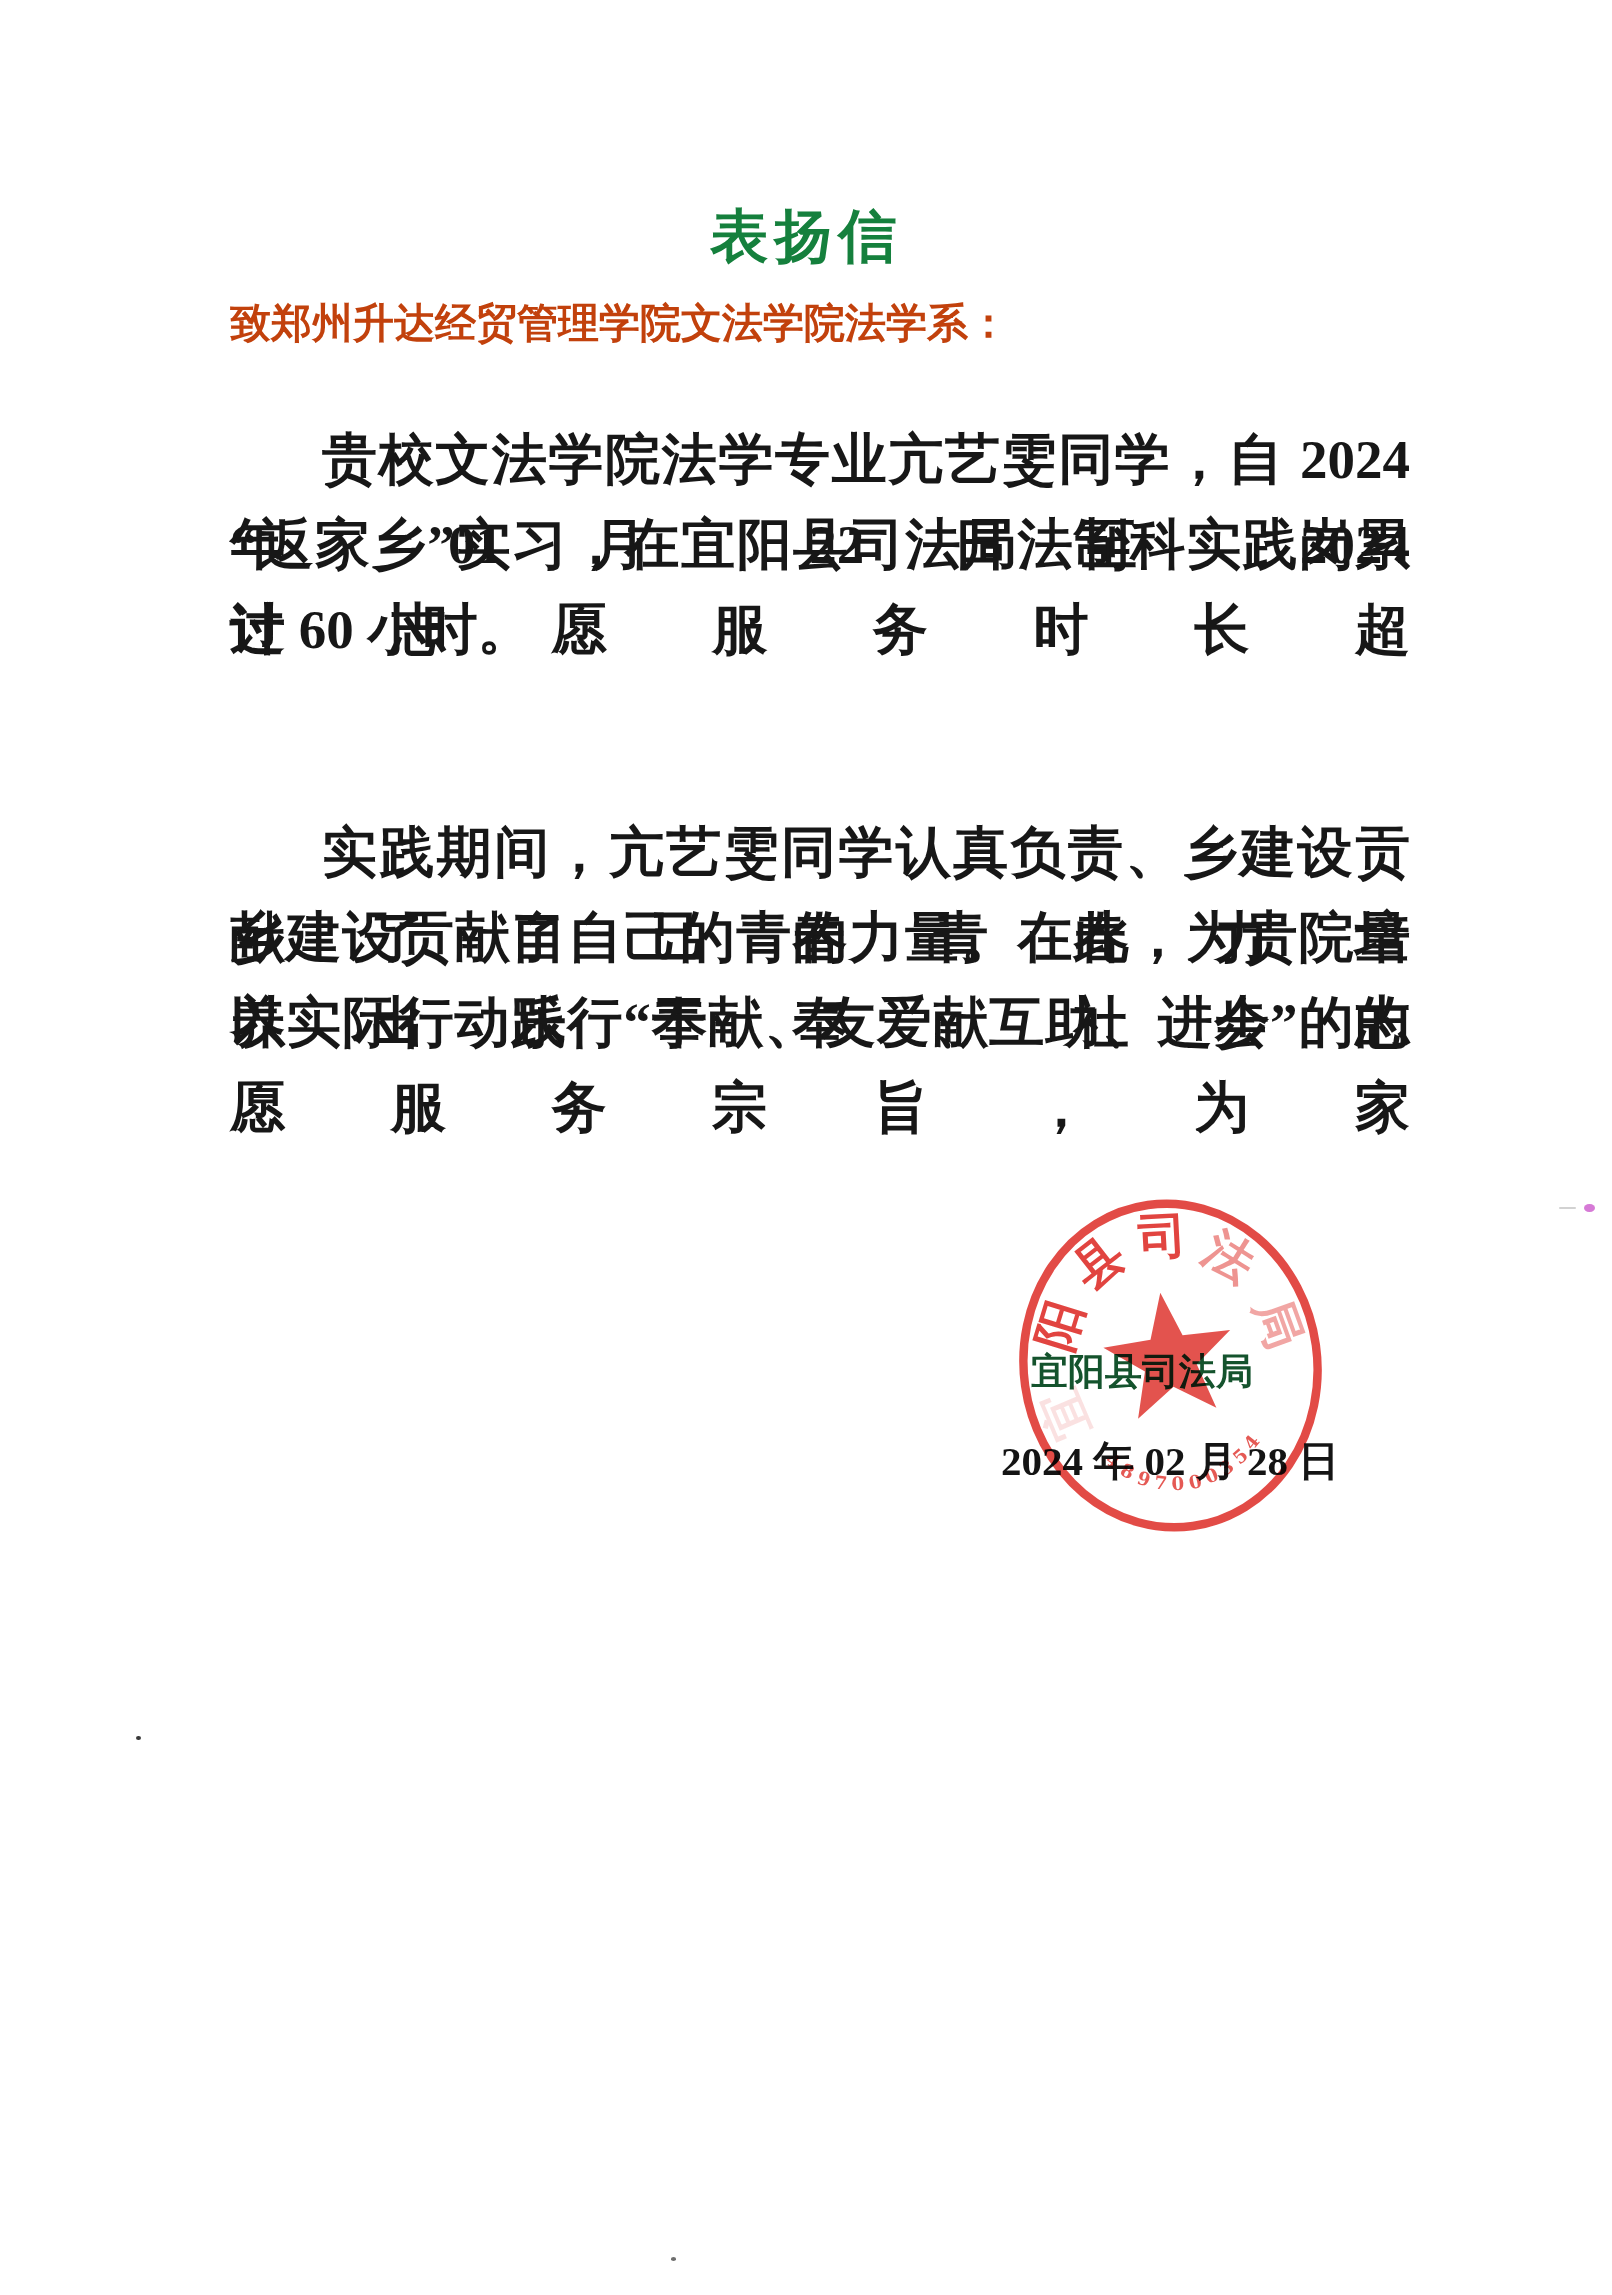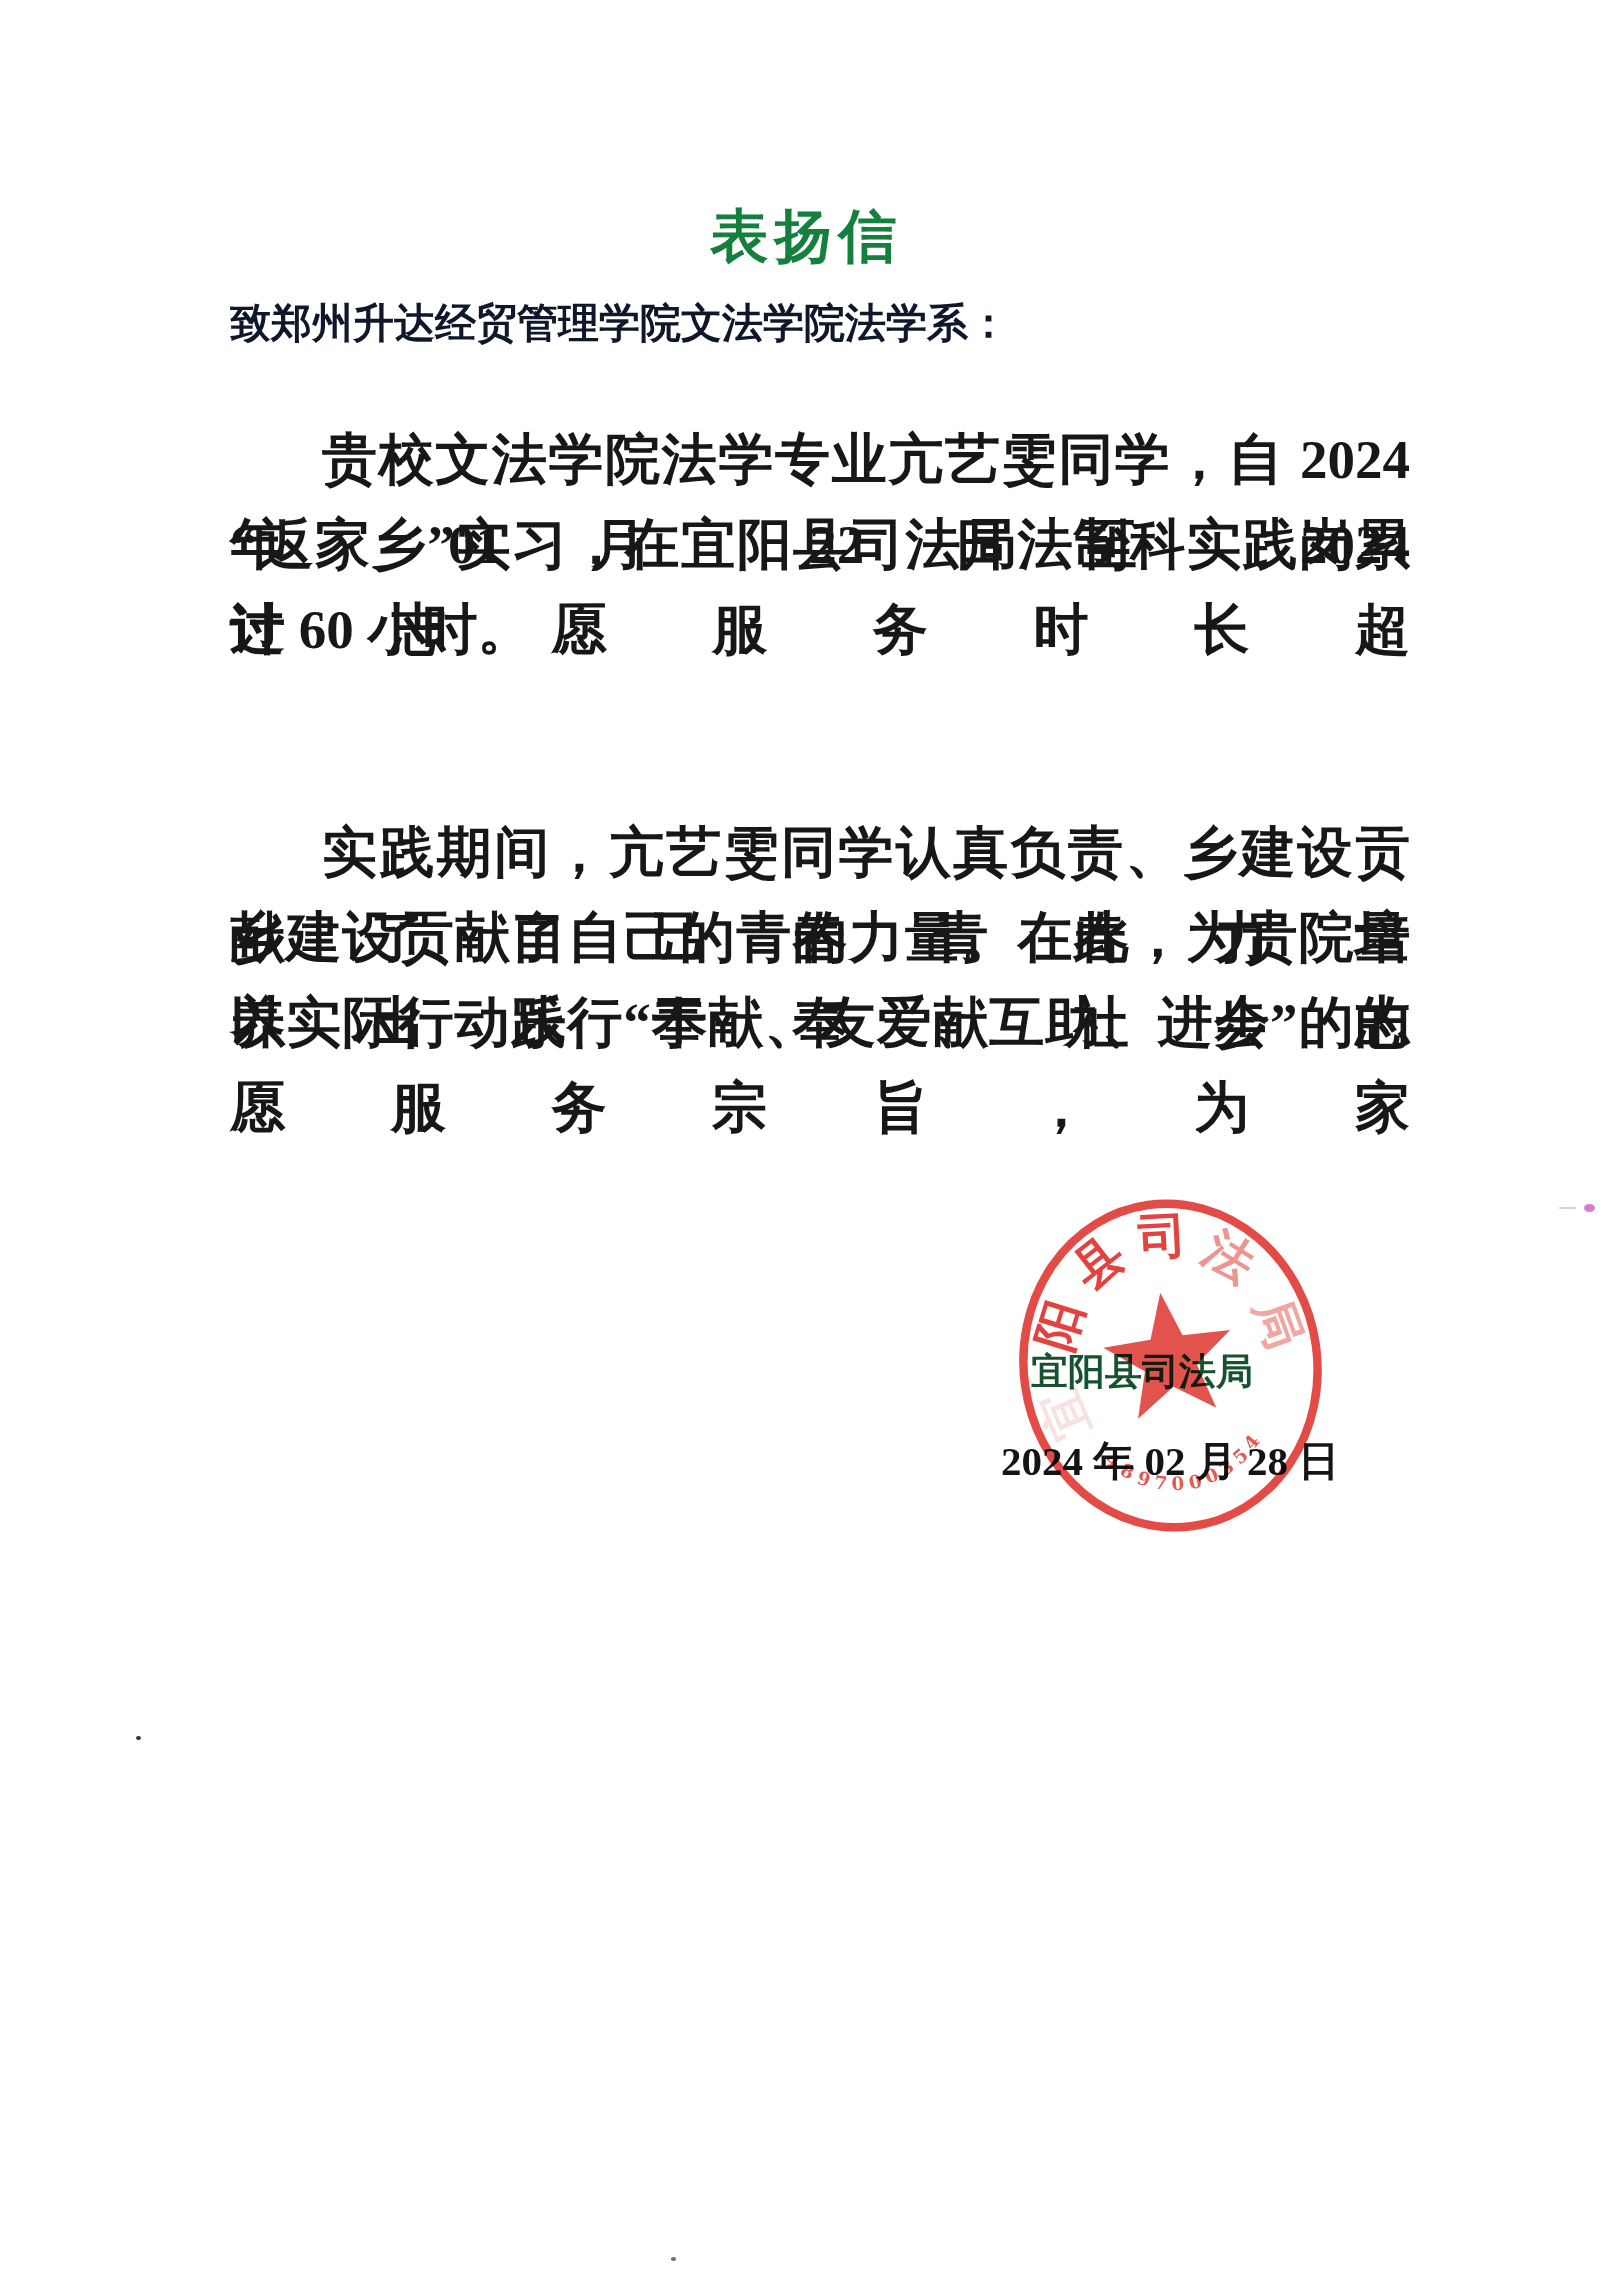--- a/index.html
+++ b/index.html
@@ -9,21 +9,21 @@
     position:relative;overflow:hidden;
   }
   .page{position:absolute;inset:0;background:#ffffff;}
   .title{
     position:absolute;left:0;top:200px;width:1613px;
     text-align:center;font-size:58px;font-weight:bold;
     letter-spacing:6.1px;color:#15803d;line-height:73px;
   }
   .salutation{
     position:absolute;left:230px;top:300px;width:1224px;
-    font-size:41px;color:#0f172a;line-height:47px;font-weight:bold;
+    font-size:41px;color:#c2410c;line-height:47px;font-weight:bold;
   }
   .para{position:absolute;left:230px;width:1180px;color:#171717;}
   .para-1{top:417px;}
   .para-2{top:810px;}
   .bline{
     font-size:55px;line-height:85px;height:85px;
     text-align:justify;font-weight:bold;white-space:normal;
   }
   .jlast{text-align-last:justify;}
   .llast{text-align-last:left;}

